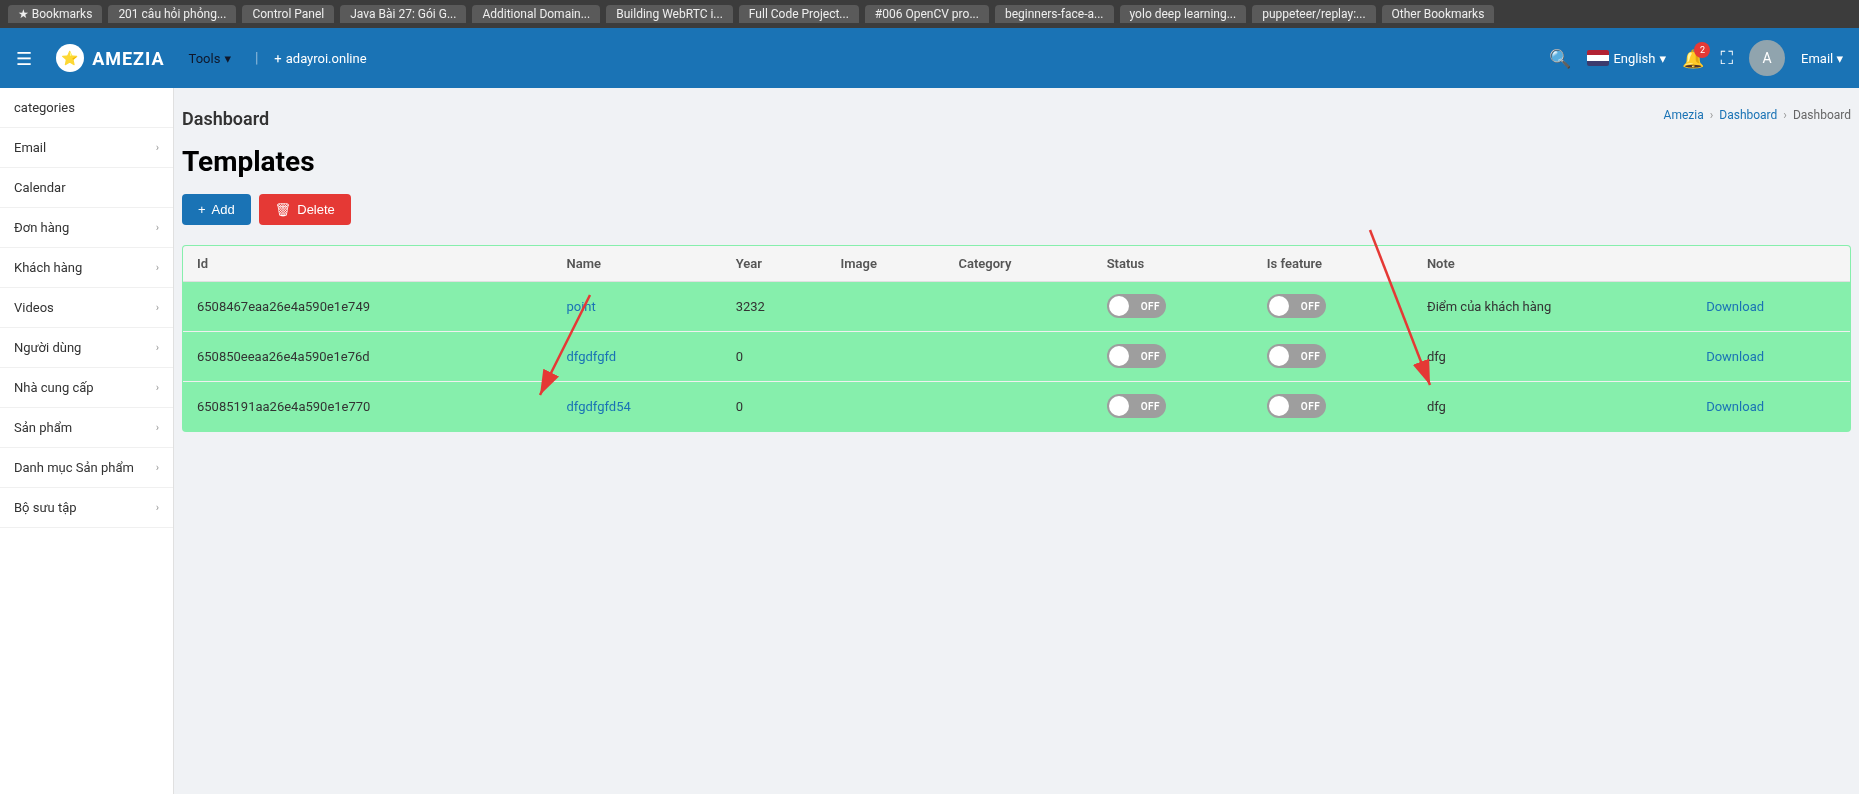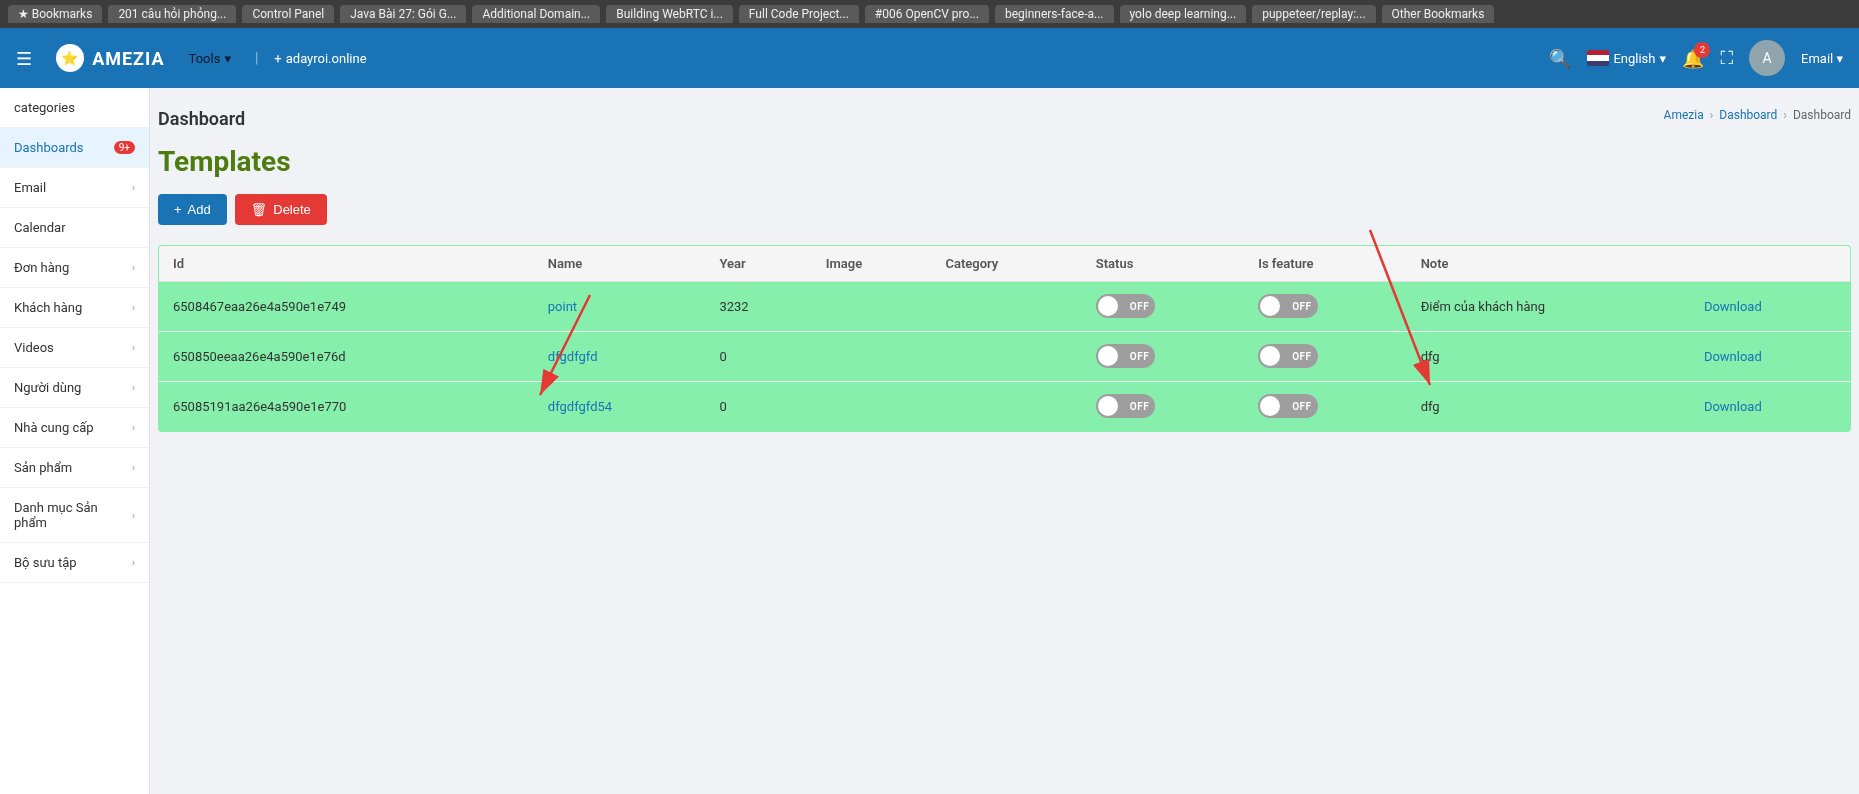--- a/index.html
+++ b/index.html
@@ -143,21 +143,21 @@
     }
 
     
     .app-body {
       display: flex;
       height: calc(100vh - 88px);
     }
 
     
     .sidebar {
-      width: 150px;
+      width: 174px;
       background: white;
       border-right: 1px solid #e0e0e0;
       overflow-y: auto;
       flex-shrink: 0;
     }
     .sidebar-item {
       display: flex;
       align-items: center;
       justify-content: space-between;
       padding: 12px 14px;
@@ -204,21 +204,21 @@
       font-size: 12px;
       color: #666;
     }
     .breadcrumb-sep { color: #999; }
     .breadcrumb-link { color: #1a73b5; cursor: pointer; }
 
     
     .section-title {
       font-size: 28px;
       font-weight: 700;
-      color: #4d7c0f;
+      color: #000000;
       margin: 16px 0 16px 0;
     }
     .action-buttons {
       display: flex;
       gap: 8px;
       margin-bottom: 20px;
     }
     .btn-add {
       background: #1a73b5;
       color: white;
@@ -373,24 +373,20 @@
     </span>
   </div>
 </div>
 
 <div class="app-body" style="position:relative;">
 
   <div class="sidebar">
     <div class="sidebar-item">
       <span>categories</span>
     </div>
-    <div class="sidebar-item active">
-      <span>Dashboards</span>
-      <span class="sidebar-badge">9+</span>
-    </div>
     <div class="sidebar-item">
       <span>Email</span>
       <span class="sidebar-chevron">›</span>
     </div>
     <div class="sidebar-item">
       <span>Calendar</span>
     </div>
     <div class="sidebar-item">
       <span>Đơn hàng</span>
       <span class="sidebar-chevron">›</span>

